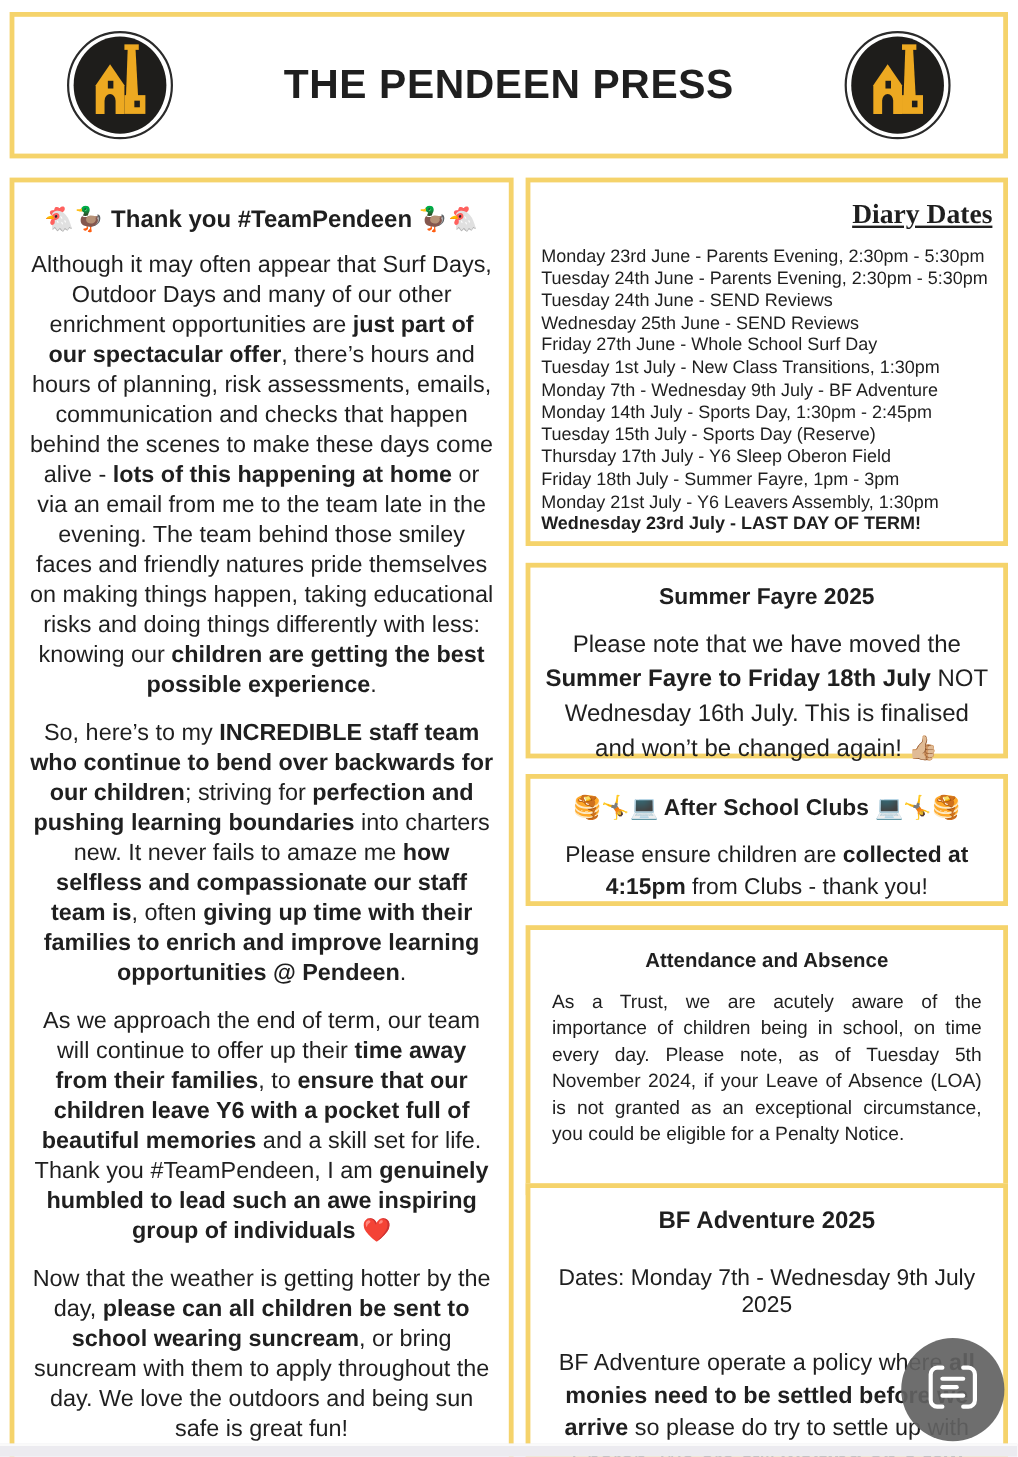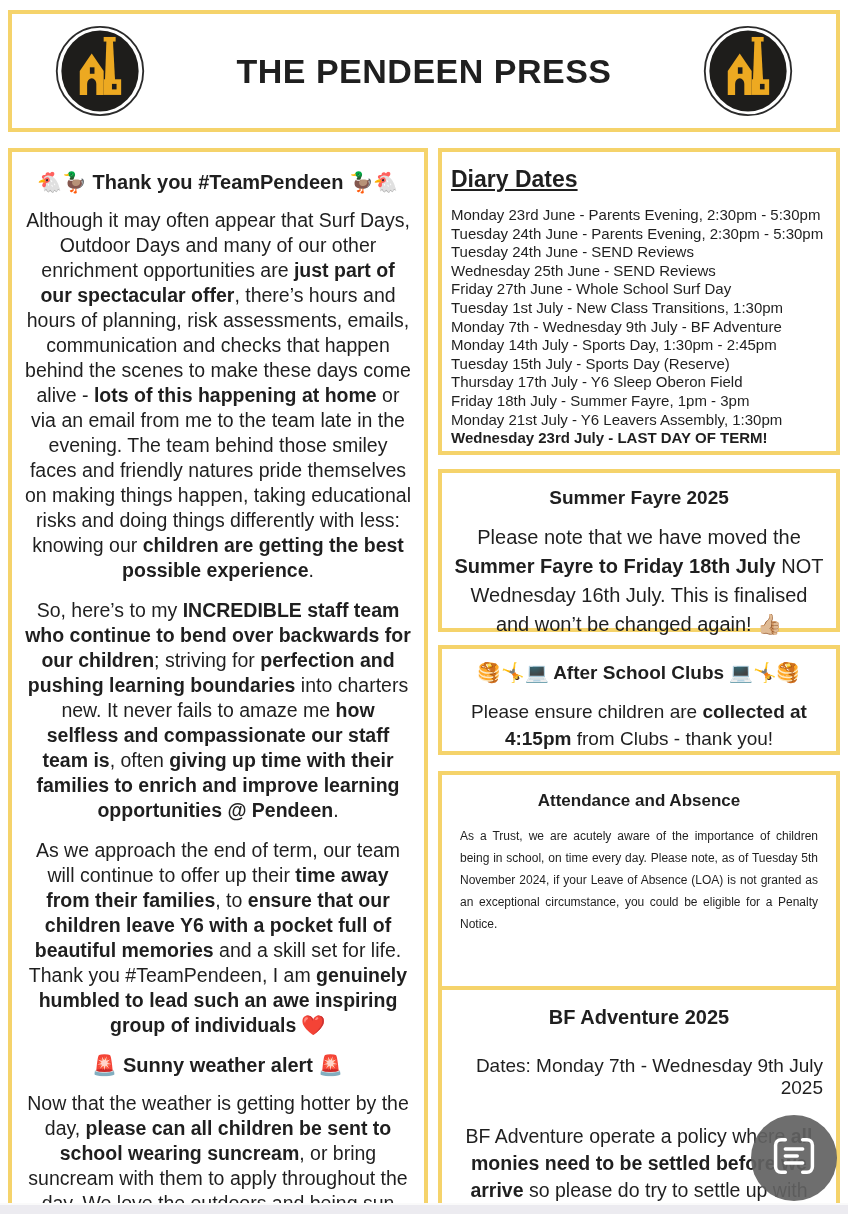--- a/index.html
+++ b/index.html
@@ -25,37 +25,37 @@
 
   
   #left-box{left:8px;top:148px;width:420px;height:1136px;padding:14px 13px;text-align:center;}
   .lc-heading{font-size:20px;font-weight:bold;margin:4px 0 14px;}
   .lc-para{font-size:19.5px;line-height:25px;margin:0 0 15px;}
   .alert-heading{font-size:20px;font-weight:bold;margin:6px 0 14px;}
 
   
   .rbox{left:438px;width:402px;}
   #diary-box{top:148px;height:307px;padding:10px 9px 0;}
-  .diary-title{text-align:left;font-size:23px;font-weight:bold;text-decoration:underline;margin:4px 0 13px;}
+  .diary-title{text-align:right;font-size:23px;font-weight:bold;text-decoration:underline;margin:4px 0 13px;font-family:Liberation Serif, serif;}
   .diary-entry{font-size:15px;line-height:18.6px;white-space:nowrap;}
 
   #fayre-box{top:469px;height:163px;text-align:center;padding:14px 12px;}
   .box-heading{font-size:19px;font-weight:bold;margin:0 0 14px;}
   .fayre-body{font-size:20px;line-height:29px;}
 
   #clubs-box{top:645px;height:110px;text-align:center;padding:12px 14px;}
   .clubs-body{font-size:19px;line-height:27px;margin-top:12px;}
 
   #attendance-box{top:771px;height:225px;padding:14px 18px;}
   .att-title{text-align:center;font-size:17px;font-weight:bold;margin:2px 0 14px;}
-  .att-body{font-size:12px;line-height:22px;text-align:justify;}
+  .att-body{font-size:16px;line-height:22px;text-align:justify;}
 
   #bf-box{top:986px;height:230px;text-align:center;padding:12px 13px;}
   .bf-title{font-size:20px;font-weight:bold;margin:4px 0 26px;}
-  .bf-dates{font-size:19px;margin:0 0 24px;text-align:right;}
+  .bf-dates{font-size:19px;margin:0 0 24px;}
   .bf-body{font-size:19.5px;line-height:27px;}
 
   
   #bottom-strip{position:absolute;left:0;top:1203px;width:848px;height:11px;background:var(--strip);border-top:2px solid #fafafa;}
 
   
   #scan-button{position:absolute;left:751px;top:1115px;width:86px;height:86px;border-radius:50%;
     background:var(--scan-gray);display:flex;align-items:center;justify-content:center;cursor:pointer;}
 </style>
 </head>
@@ -99,21 +99,20 @@
       </g>
     </svg>
   </span>
 </div>
 
 <div class="box" id="left-box">
   <div class="lc-heading">🐔🦆 Thank you #TeamPendeen 🦆🐔</div>
   <p class="lc-para">Although it may often appear that Surf Days, Outdoor Days and many of our other enrichment opportunities are <b>just part of our spectacular offer</b>, there’s hours and hours of planning, risk assessments, emails, communication and checks that happen behind the scenes to make these days come alive - <b>lots of this happening at home</b> or via an email from me to the team late in the evening. The team behind those smiley faces and friendly natures pride themselves on making things happen, taking educational risks and doing things differently with less: knowing our <b>children are getting the best possible experience</b>.</p>
   <p class="lc-para">So, here’s to my <b>INCREDIBLE staff team who continue to bend over backwards for our children</b>; striving for <b>perfection and pushing learning boundaries</b> into charters new. It never fails to amaze me <b>how selfless and compassionate our staff team is</b>, often <b>giving up time with their families to enrich and improve learning opportunities @ Pendeen</b>.</p>
   <p class="lc-para">As we approach the end of term, our team will continue to offer up their <b>time away from their families</b>, to <b>ensure that our children leave Y6 with a pocket full of beautiful memories</b> and a skill set for life. Thank you #TeamPendeen, I am <b>genuinely humbled to lead such an awe inspiring group of individuals</b> ❤️</p>
-  <div class="alert-heading">🚨 Sunny weather alert 🚨</div>
   <p class="lc-para">Now that the weather is getting hotter by the day, <b>please can all children be sent to school wearing suncream</b>, or bring suncream with them to apply throughout the day. We love the outdoors and being sun safe is great fun!</p>
 </div>
 
 <div class="box rbox" id="diary-box">
   <div class="diary-title">Diary Dates</div>
   <div>
       <div class="diary-entry">Monday 23rd June - Parents Evening, 2:30pm - 5:30pm</div>
       <div class="diary-entry">Tuesday 24th June - Parents Evening, 2:30pm - 5:30pm</div>
       <div class="diary-entry">Tuesday 24th June - SEND Reviews</div>
       <div class="diary-entry">Wednesday 25th June - SEND Reviews</div>

